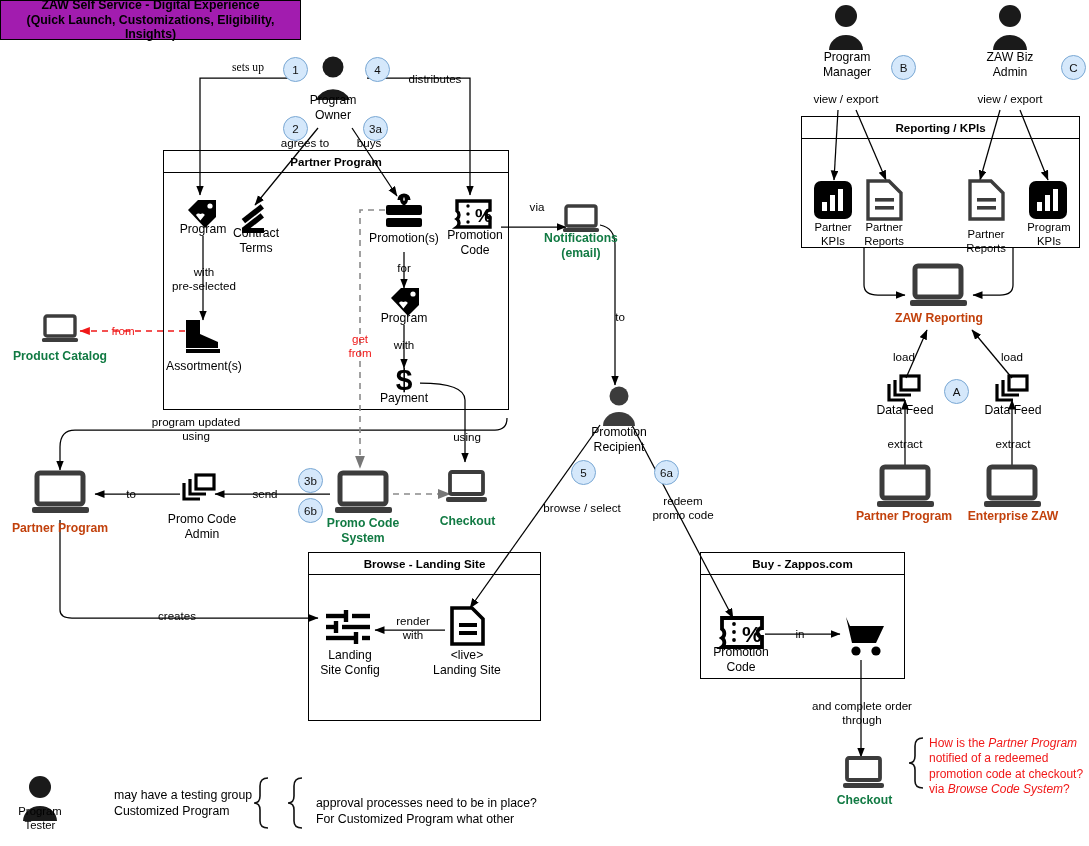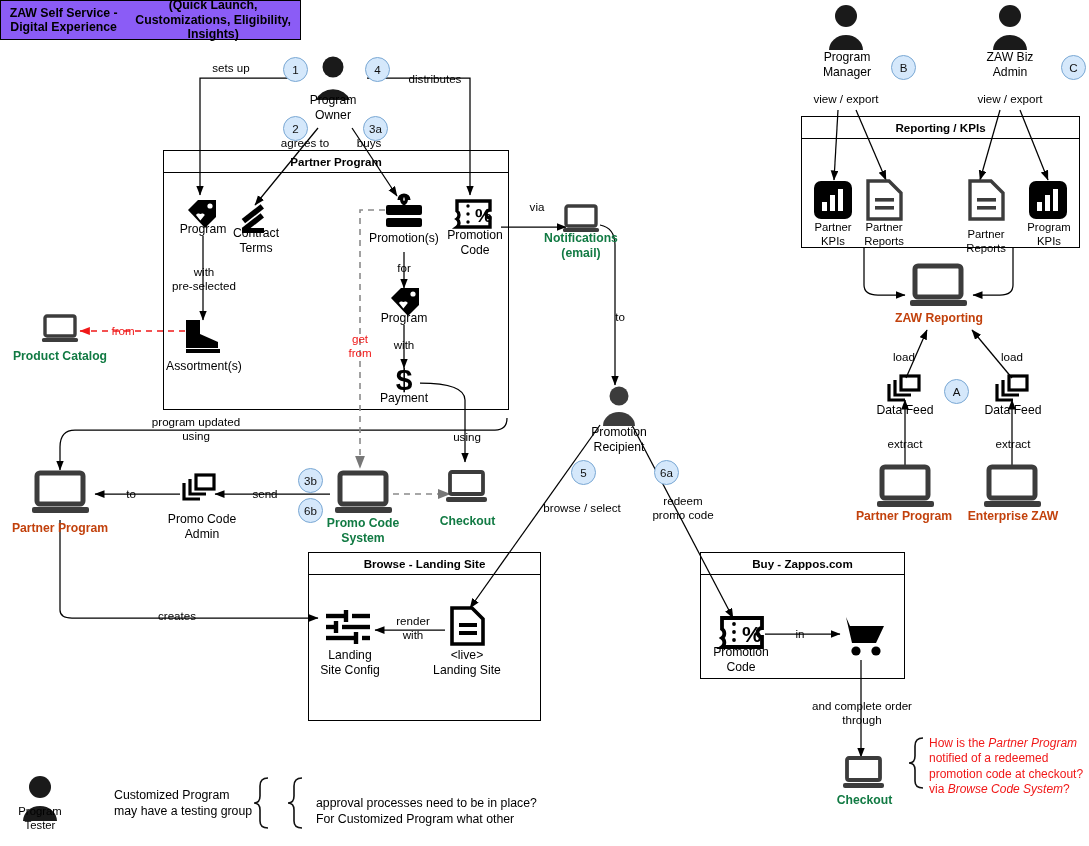--- a/index.html
+++ b/index.html
@@ -3,22 +3,22 @@
 <meta charset="utf-8">
 <style>
   html,body{margin:0;padding:0;background:#ffffff;}
   body{font-family:"Liberation Sans","DejaVu Sans",sans-serif;}
   #canvas{position:relative;width:1089px;height:846px;background:#fff;overflow:hidden;}
   svg.layer{position:absolute;left:0;top:0;width:1089px;height:846px;pointer-events:none;}
 
   
   .titlebox{
     position:absolute;left:0;top:0;width:299px;height:38px;
-    border:1.6px solid #000;background:#8b5cf6;
-    display:flex;flex-direction:row;align-items:center;justify-content:center;
+    border:1.6px solid #000;background:#a21caf;
+    display:flex;flex-direction:column;align-items:center;justify-content:center;
     font-weight:bold;font-size:12.3px;color:#000;line-height:14.5px;text-align:center;
   }
 
   
   .container{position:absolute;border:1.4px solid #000;background:transparent;}
   .container .hdr{
     height:21px;border-bottom:1.4px solid #000;
     display:flex;align-items:center;justify-content:center;
     font-weight:bold;font-size:11.6px;color:#000;
   }
@@ -420,21 +420,21 @@
   <div class="lbl blue" style="left:878px;top:311px;width:122px;">ZAW Reporting</div>
   <div class="lbl" style="left:865px;top:403px;width:80px;">Data Feed</div>
   <div class="lbl" style="left:973px;top:403px;width:80px;">Data Feed</div>
   <div class="lbl blue" style="left:844px;top:509px;width:120px;">Partner Program</div>
   <div class="lbl blue" style="left:952px;top:509px;width:122px;">Enterprise ZAW</div>
   <div class="lbl" style="left:0px;top:805px;width:80px;font-size:11.3px;line-height:13.6px;">
     <div>Program</div>
     <div>Tester</div>
   </div>
 
-  <div class="edge" style="left:196px;top:61px;width:70px;">sets up</div>
+  <div class="edge" style="left:213px;top:61px;width:70px;font-family:Liberation Serif, serif;">sets up</div>
   <div class="edge" style="left:395px;top:72px;width:80px;">distributes</div>
   <div class="edge" style="left:272px;top:136px;width:66px;">agrees to</div>
   <div class="edge" style="left:346px;top:136px;width:46px;">buys</div>
   <div class="edge" style="left:155px;top:265px;width:98px;">
     <div>with</div>
     <div>pre-selected</div>
   </div>
   <div class="edge red" style="left:99px;top:324px;width:48px;">from</div>
   <div class="edge" style="left:384px;top:261px;width:40px;">for</div>
   <div class="edge" style="left:384px;top:338px;width:40px;">with</div>
@@ -481,22 +481,22 @@
       <div class="badge" style="left: 298px; top: 468px;">3b</div>
       <div class="badge" style="left: 298px; top: 498px;">6b</div>
       <div class="badge" style="left: 571px; top: 460px;">5</div>
       <div class="badge" style="left: 654px; top: 460px;">6a</div>
       <div class="badge" style="left: 944px; top: 379px;">A</div>
       <div class="badge" style="left: 891px; top: 55px;">B</div>
       <div class="badge" style="left: 1061px; top: 55px;">C</div>
     </div>
 
   <div class="qtext" style="left:114px;top:787px;width:230px;">
+    <div>may have a testing group</div>
     <div>Customized Program</div>
-    <div>may have a testing group</div>
   </div>
   <div class="qtext" style="left:316px;top:795px;width:270px;">
     <div>approval processes need to be in place?</div>
     <div>For Customized Program what other</div>
   </div>
   <div class="redq" style="left:929px;top:736px;width:168px;">
     <div><span>How is the </span><i>Partner Program</i></div>
     <div>notified of a redeemed</div>
     <div>promotion code at checkout?</div>
     <div><span>via </span><i>Browse Code System</i><span>?</span></div>

